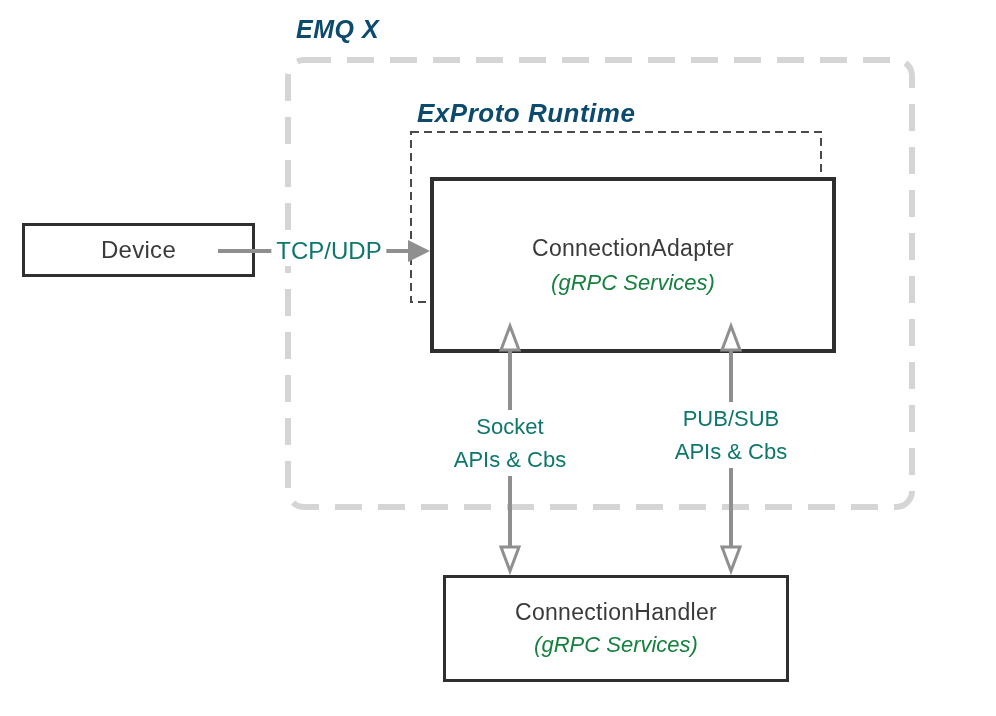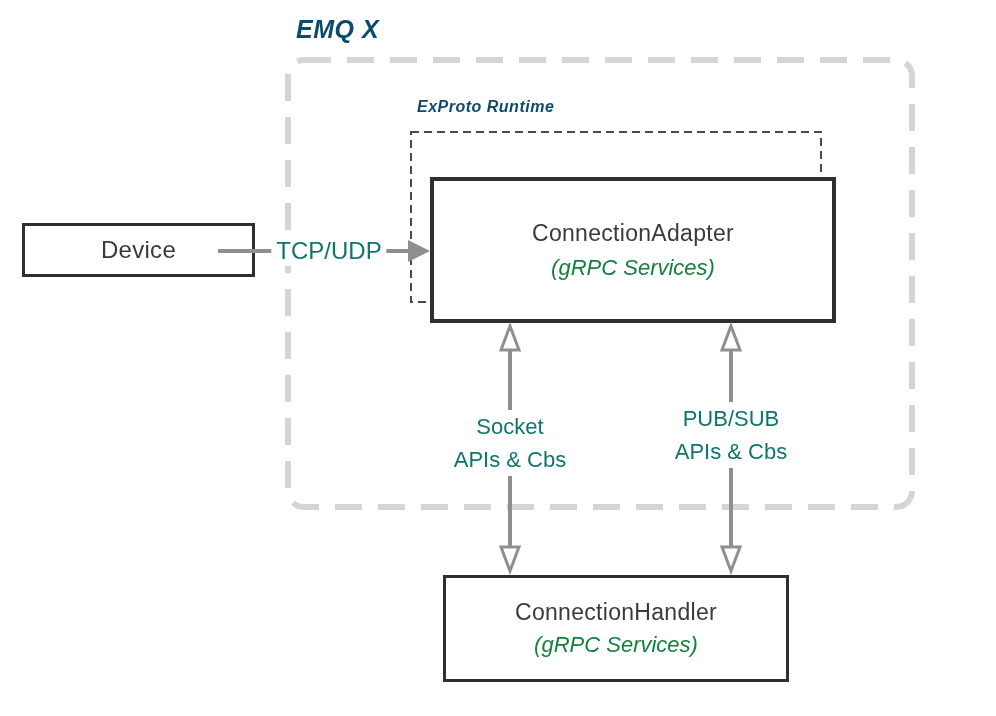--- a/index.html
+++ b/index.html
@@ -33,21 +33,21 @@
     justify-content: center;
     z-index: 1;
   }
   .node-device {
     left: 22px; top: 223px;
     width: 233px; height: 54px;
     border-width: 3px;
   }
   .node-adapter {
     left: 430px; top: 177px;
-    width: 406px; height: 146px;
+    width: 406px; height: 176px;
   }
   .node-handler {
     left: 443px; top: 575px;
     width: 346px; height: 107px;
     border-width: 3px;
   }
   .node-title {
     font-size: 23px;
     line-height: 30px;
     color: #3a3a3a;
@@ -71,21 +71,21 @@
     z-index: 3;
     letter-spacing: 0.5px;
     white-space: nowrap;
   }
   .title-emqx {
     left: 296px; top: 15px;
     font-size: 25px;
   }
   .title-exproto {
     left: 417px; top: 98px;
-    font-size: 16px;
+    font-size: 26px;
   }
 
   .edge-label {
     position: absolute;
     background: #ffffff;
     color: #0f766e;
     z-index: 3;
     text-align: center;
     white-space: nowrap;
   }

